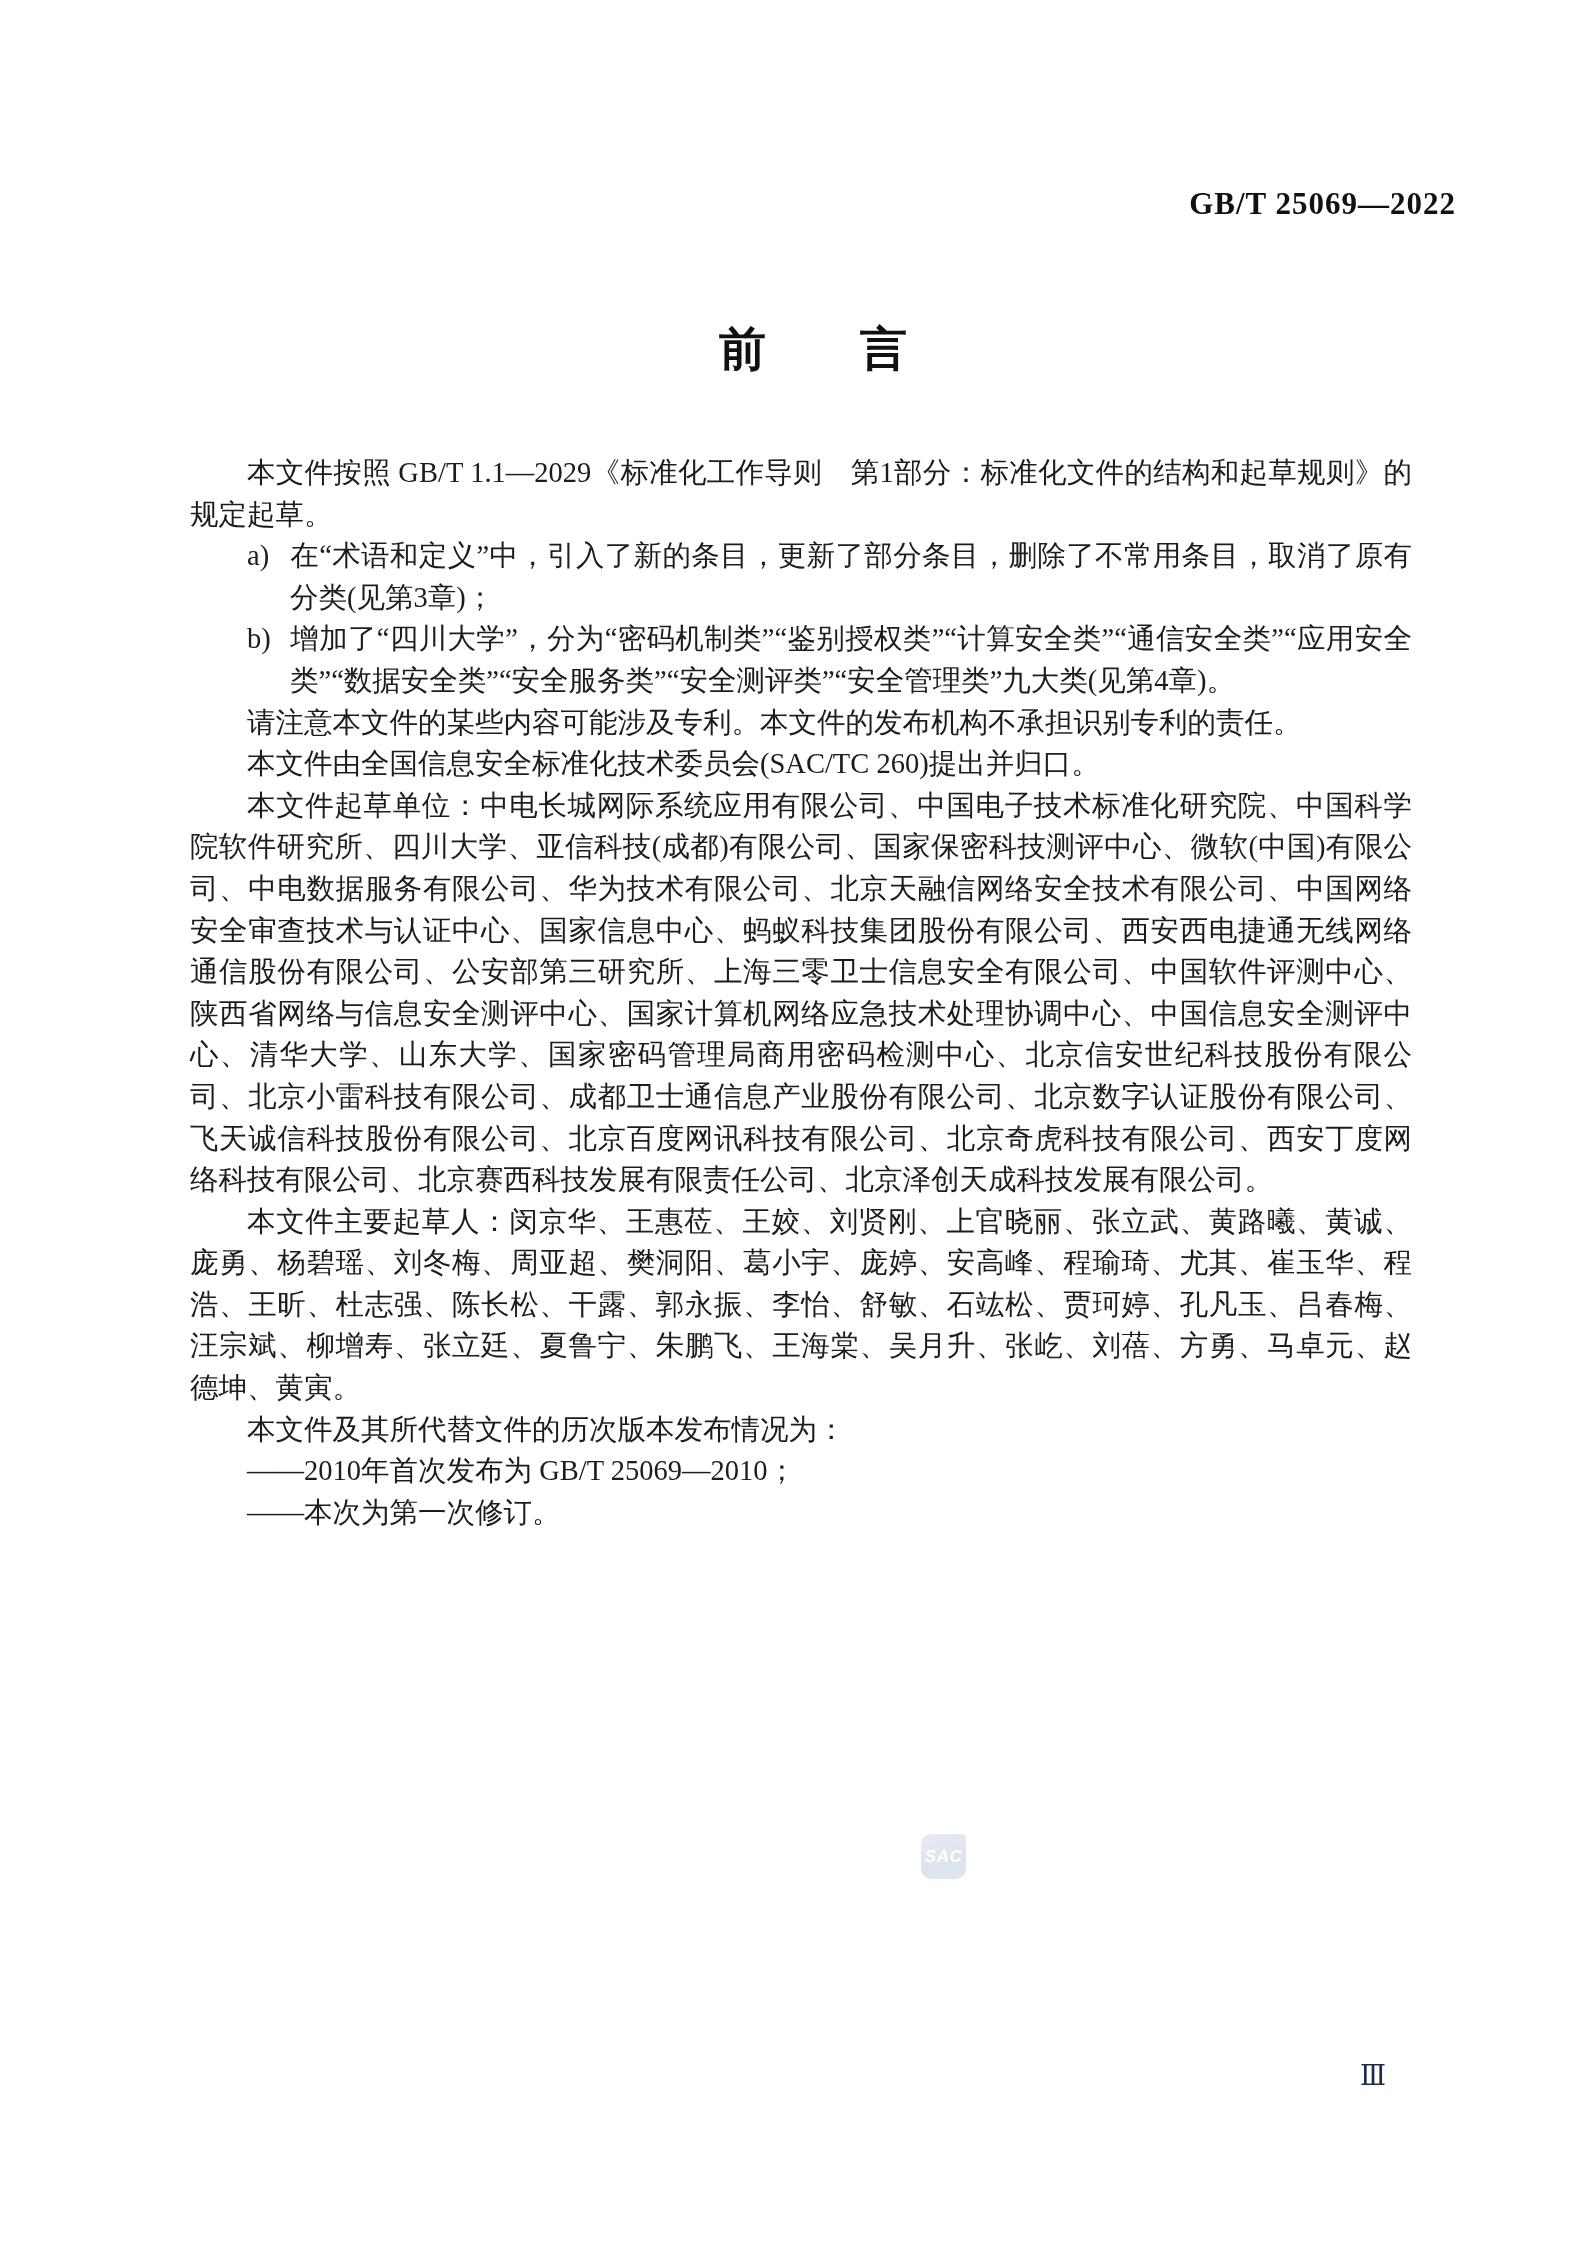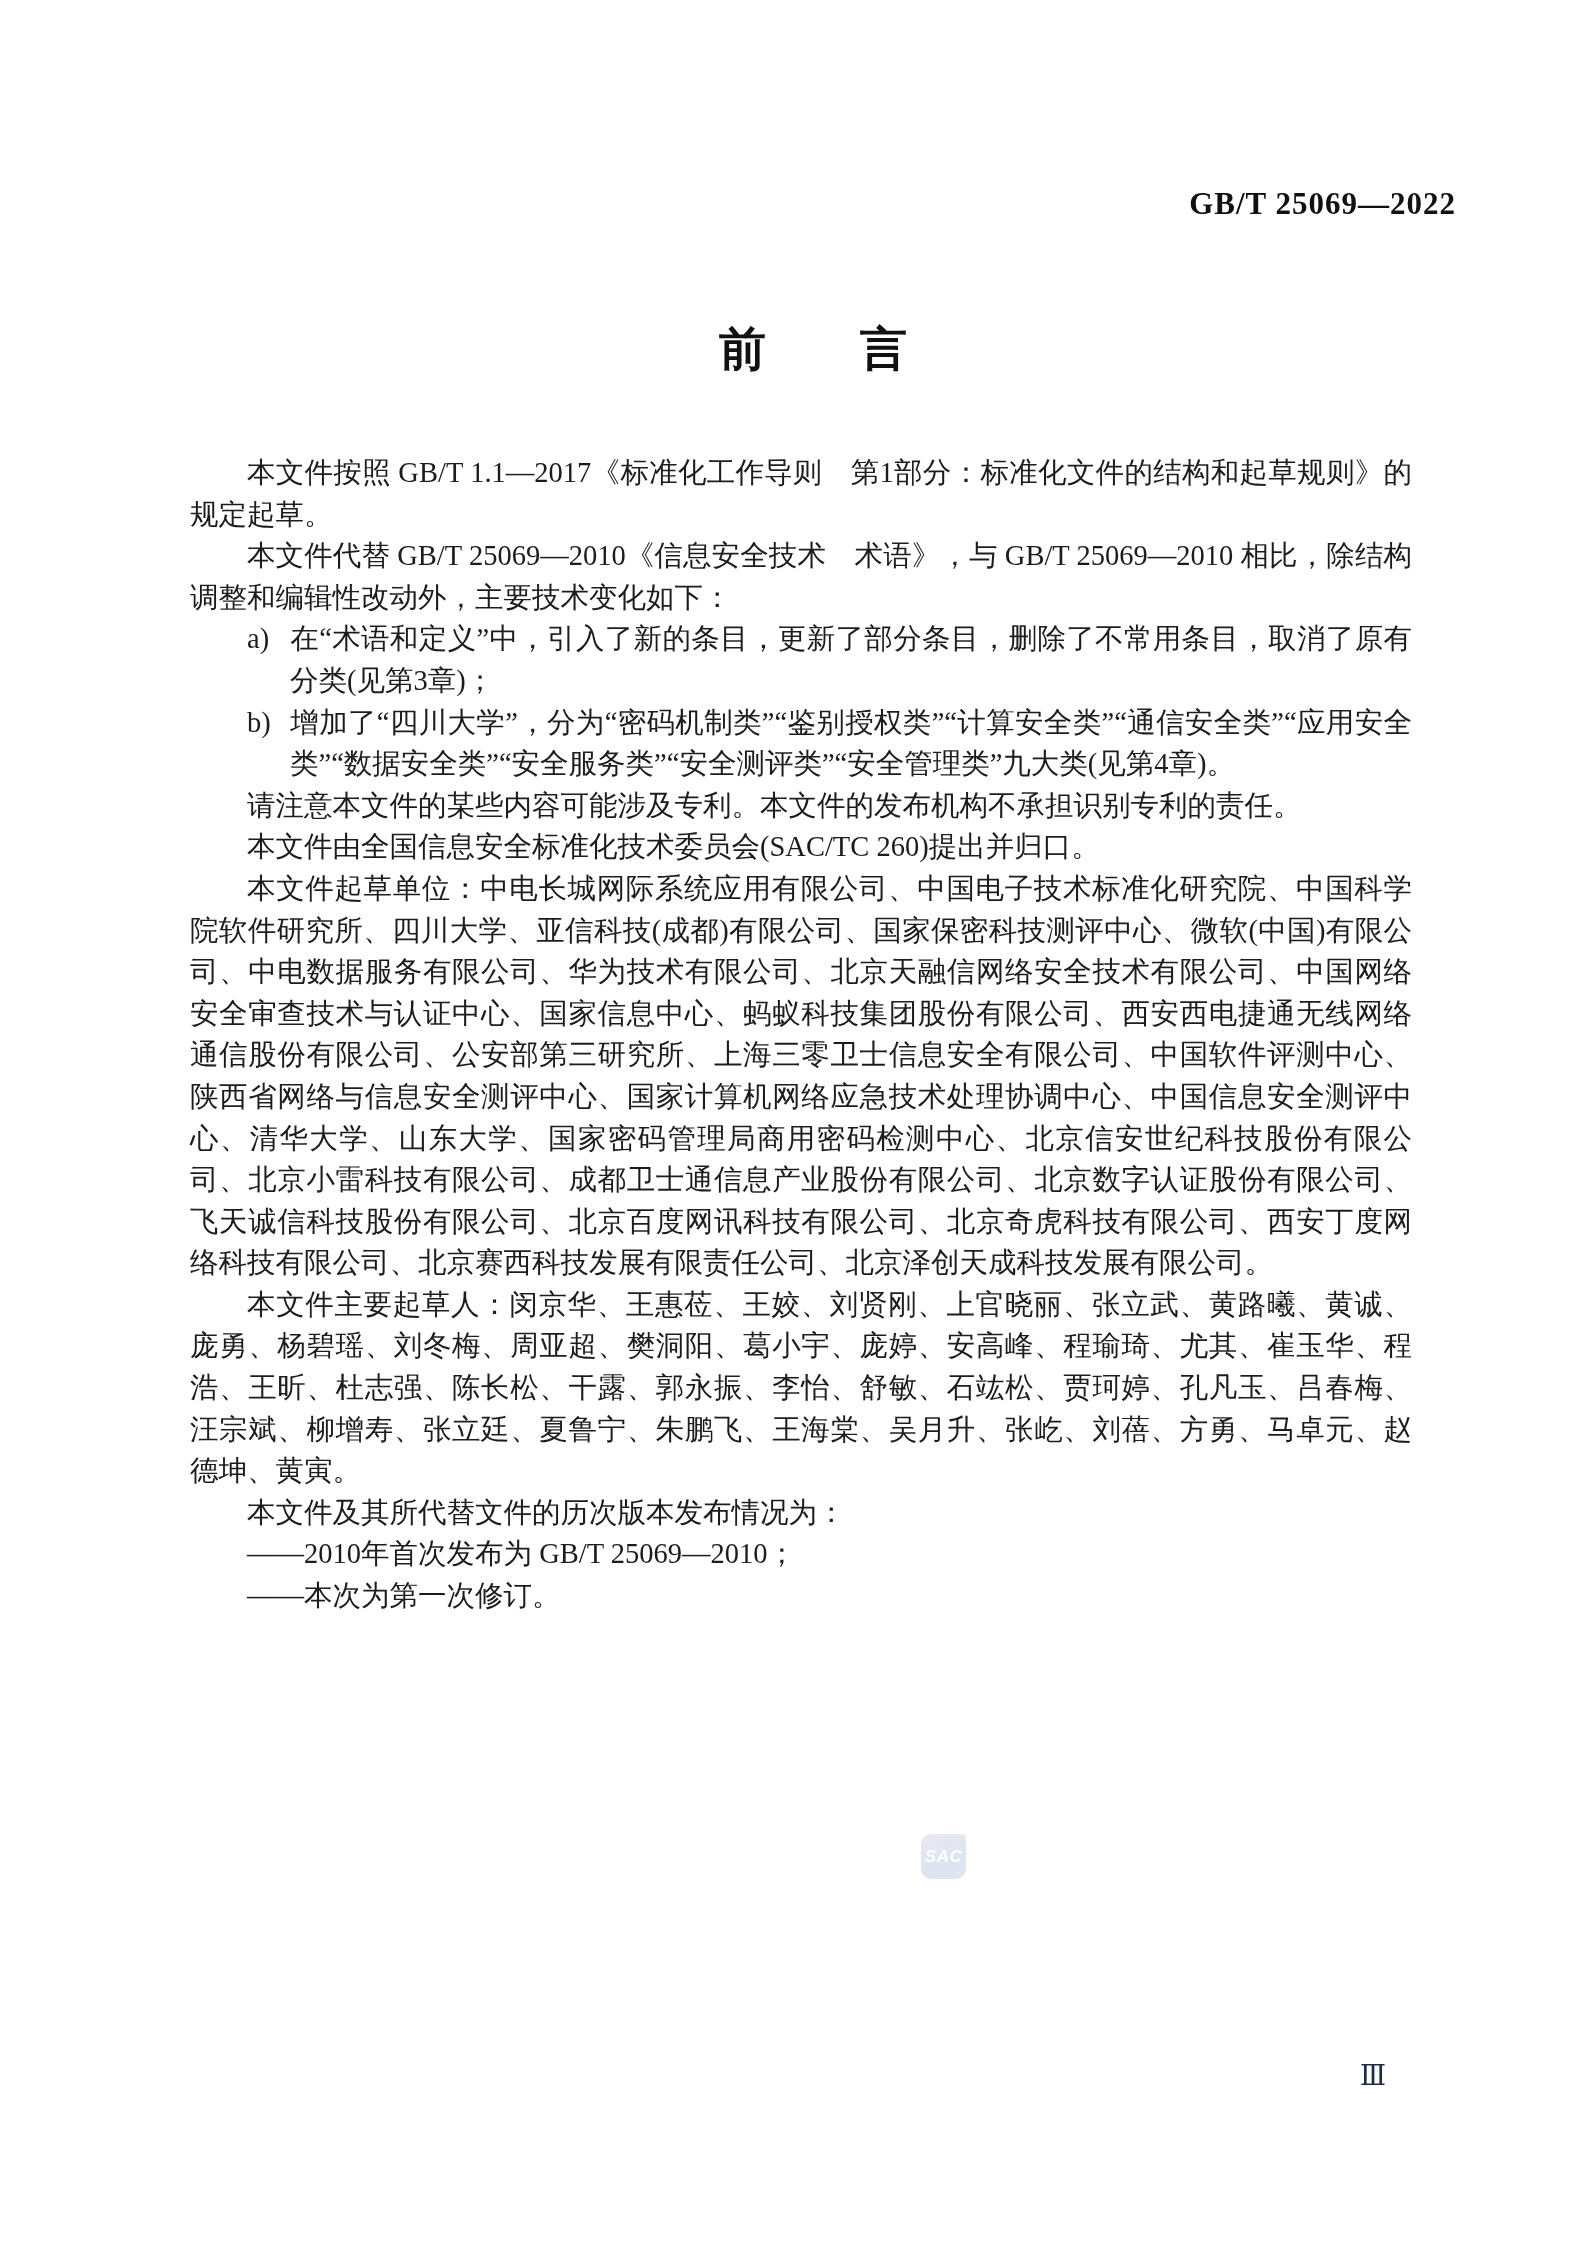--- a/index.html
+++ b/index.html
@@ -97,23 +97,22 @@
 <body>
 
 <div class="page">
 
   <div class="header-code">GB/T 25069—2022</div>
 
   <h1 class="doc-title">前　　言</h1>
 
   <div class="content">
 
-    <p>本文件按照 GB/T 1.1—2017《标准化工作导则　第1部分：标准化文件的结构和起草规则》的规定起草。</p>
+    <p>本文件按照 GB/T 1.1—2029《标准化工作导则　第1部分：标准化文件的结构和起草规则》的规定起草。</p>
 
-    <p>本文件代替 GB/T 25069—2010《信息安全技术　术语》，与 GB/T 25069—2010 相比，除结构调整和编辑性改动外，主要技术变化如下：</p>
 
     <div class="li"><span class="li-label">a)</span><span>在“术语和定义”中，引入了新的条目，更新了部分条目，删除了不常用条目，取消了原有分类(见第3章)；</span></div>
 
     <div class="li"><span class="li-label">b)</span><span>增加了“四川大学”，分为“密码机制类”“鉴别授权类”“计算安全类”“通信安全类”“应用安全类”“数据安全类”“安全服务类”“安全测评类”“安全管理类”九大类(见第4章)。</span></div>
 
     <p>请注意本文件的某些内容可能涉及专利。本文件的发布机构不承担识别专利的责任。</p>
 
     <p>本文件由全国信息安全标准化技术委员会(SAC/TC 260)提出并归口。</p>
 
     <p>本文件起草单位：中电长城网际系统应用有限公司、中国电子技术标准化研究院、中国科学院软件研究所、四川大学、亚信科技(成都)有限公司、国家保密科技测评中心、微软(中国)有限公司、中电数据服务有限公司、华为技术有限公司、北京天融信网络安全技术有限公司、中国网络安全审查技术与认证中心、国家信息中心、蚂蚁科技集团股份有限公司、西安西电捷通无线网络通信股份有限公司、公安部第三研究所、上海三零卫士信息安全有限公司、中国软件评测中心、陕西省网络与信息安全测评中心、国家计算机网络应急技术处理协调中心、中国信息安全测评中心、清华大学、山东大学、国家密码管理局商用密码检测中心、北京信安世纪科技股份有限公司、北京小雷科技有限公司、成都卫士通信息产业股份有限公司、北京数字认证股份有限公司、飞天诚信科技股份有限公司、北京百度网讯科技有限公司、北京奇虎科技有限公司、西安丁度网络科技有限公司、北京赛西科技发展有限责任公司、北京泽创天成科技发展有限公司。</p>

